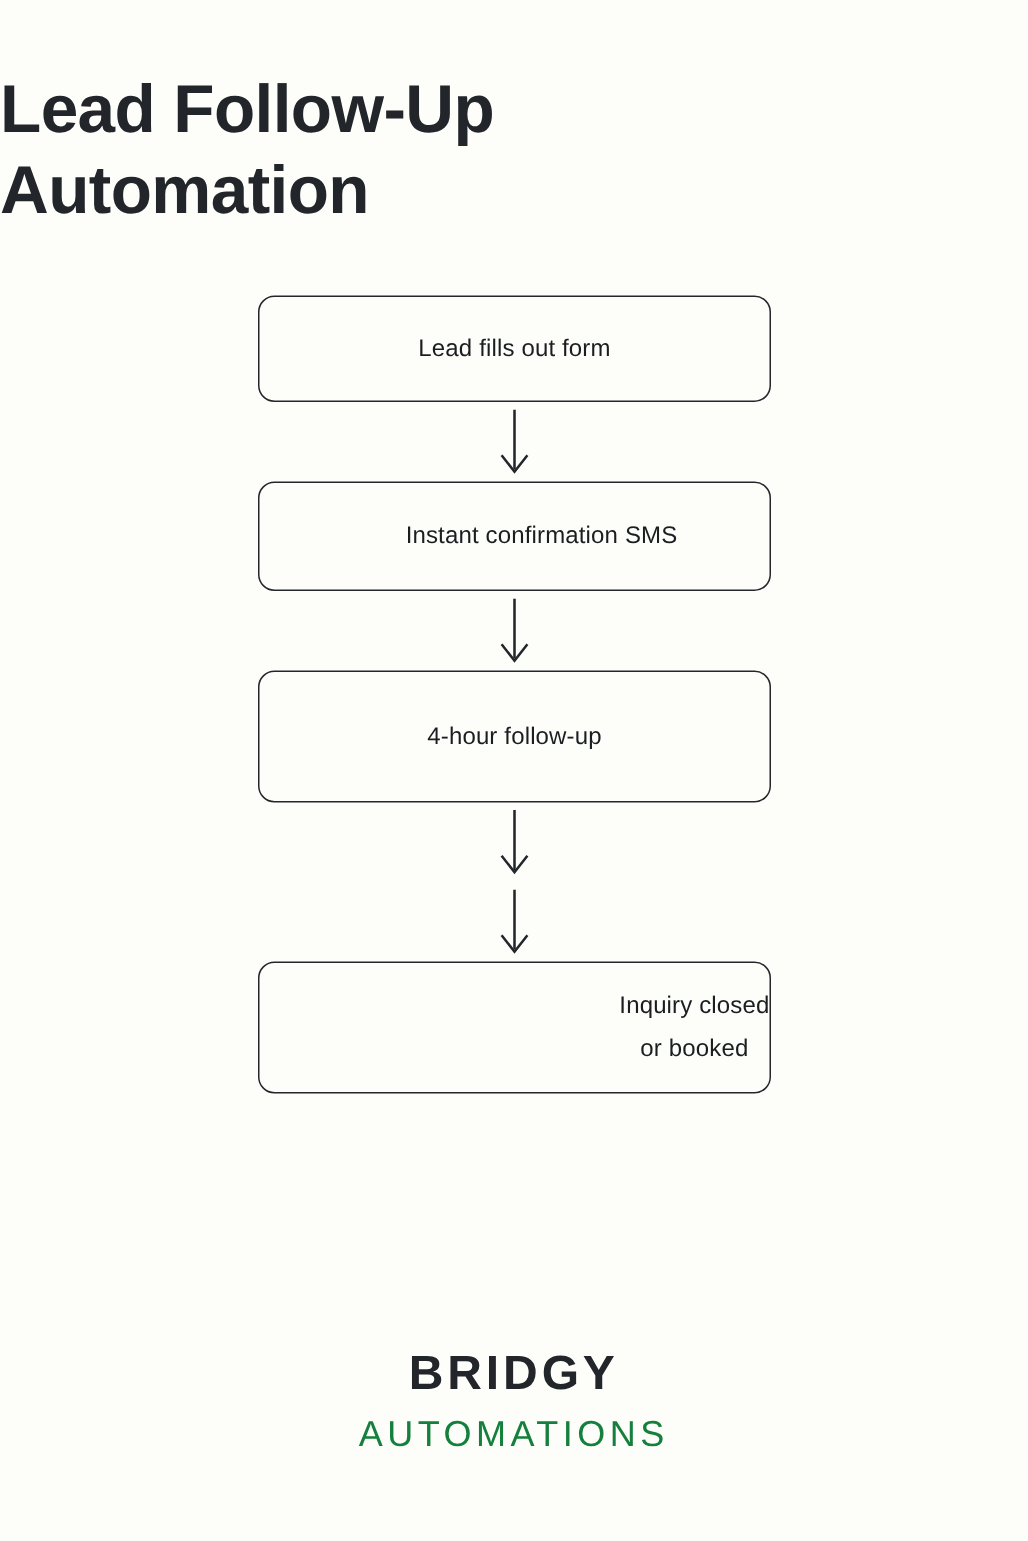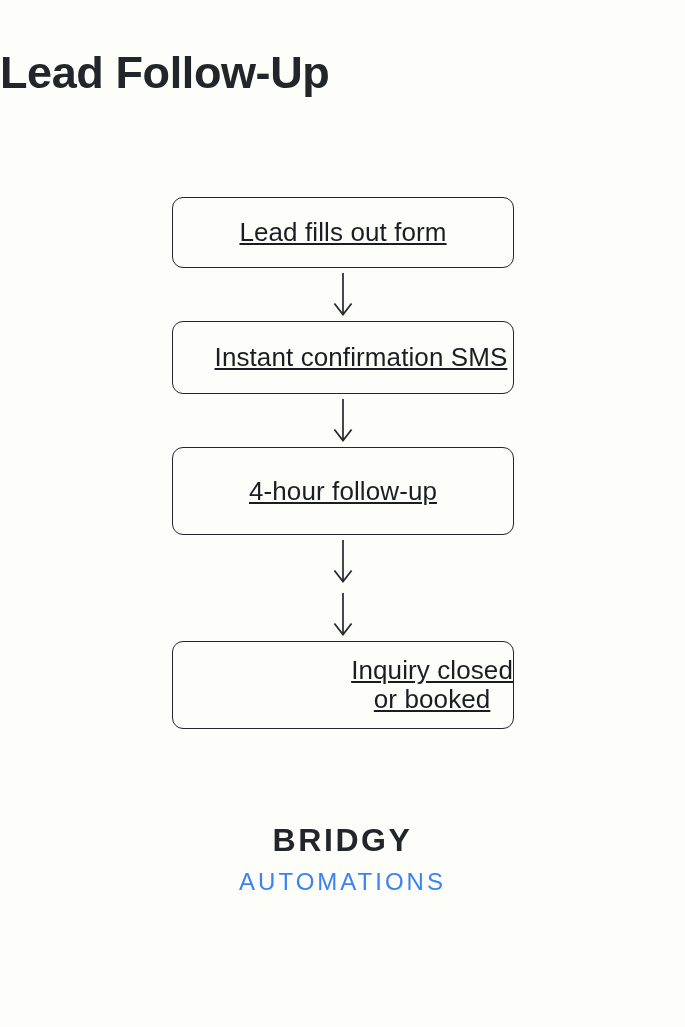--- a/index.html
+++ b/index.html
@@ -61,73 +61,73 @@
     text-align: center;
   }
   .node-1 { height: 71px; }
   .node-2 { height: 73px; padding-left: 36px; }
   .node-3 { height: 88px; }
   .node-4 { height: 90px; }
   .node-5 { height: 88px; justify-content: flex-end; }
 
   .node-label {
     font-family: "Liberation Sans", sans-serif;
-    font-size: 26px;
+    font-size: 16px;
     font-weight: normal;
     color: #1b1e21;
     line-height: 29px;
     letter-spacing: 0.1px;
     white-space: pre-line;
-    text-decoration: underline;
   }
 
   .connector {
     height: 53px;
     width: 342px;
     display: flex;
     align-items: center;
     justify-content: center;
   }
   .connector svg { display: block; }
 
   
   .brand {
     position: absolute;
     left: 0;
-    top: 821px;
+    top: 896px;
     width: 685px;
     text-align: center;
   }
   .brand-name {
     display: block;
     font-family: "Liberation Sans", sans-serif;
     font-size: 32px;
     font-weight: bold;
     color: #22262a;
     letter-spacing: 2.6px;
     line-height: 38px;
   }
   .brand-sub {
     display: block;
     margin-top: 9px;
     font-family: "Liberation Sans", sans-serif;
     font-size: 24px;
     font-weight: normal;
-    color: #3b82f6;
+    color: #15803d;
     letter-spacing: 3.0px;
     line-height: 28px;
   }
 </style>
 </head>
 <body>
 
 <div class="poster">
 
   <div class="title-block">
     <span class="title-line">Lead Follow-Up</span>
+    <span class="title-line">Automation</span>
   </div>
 
   <div class="flow">
 
     <div class="node node-1">
       <span class="node-label">Lead fills out form</span>
     </div>
 
     <div class="connector">
       <svg width="24" height="44" viewBox="0 0 24 44" aria-hidden="true">

